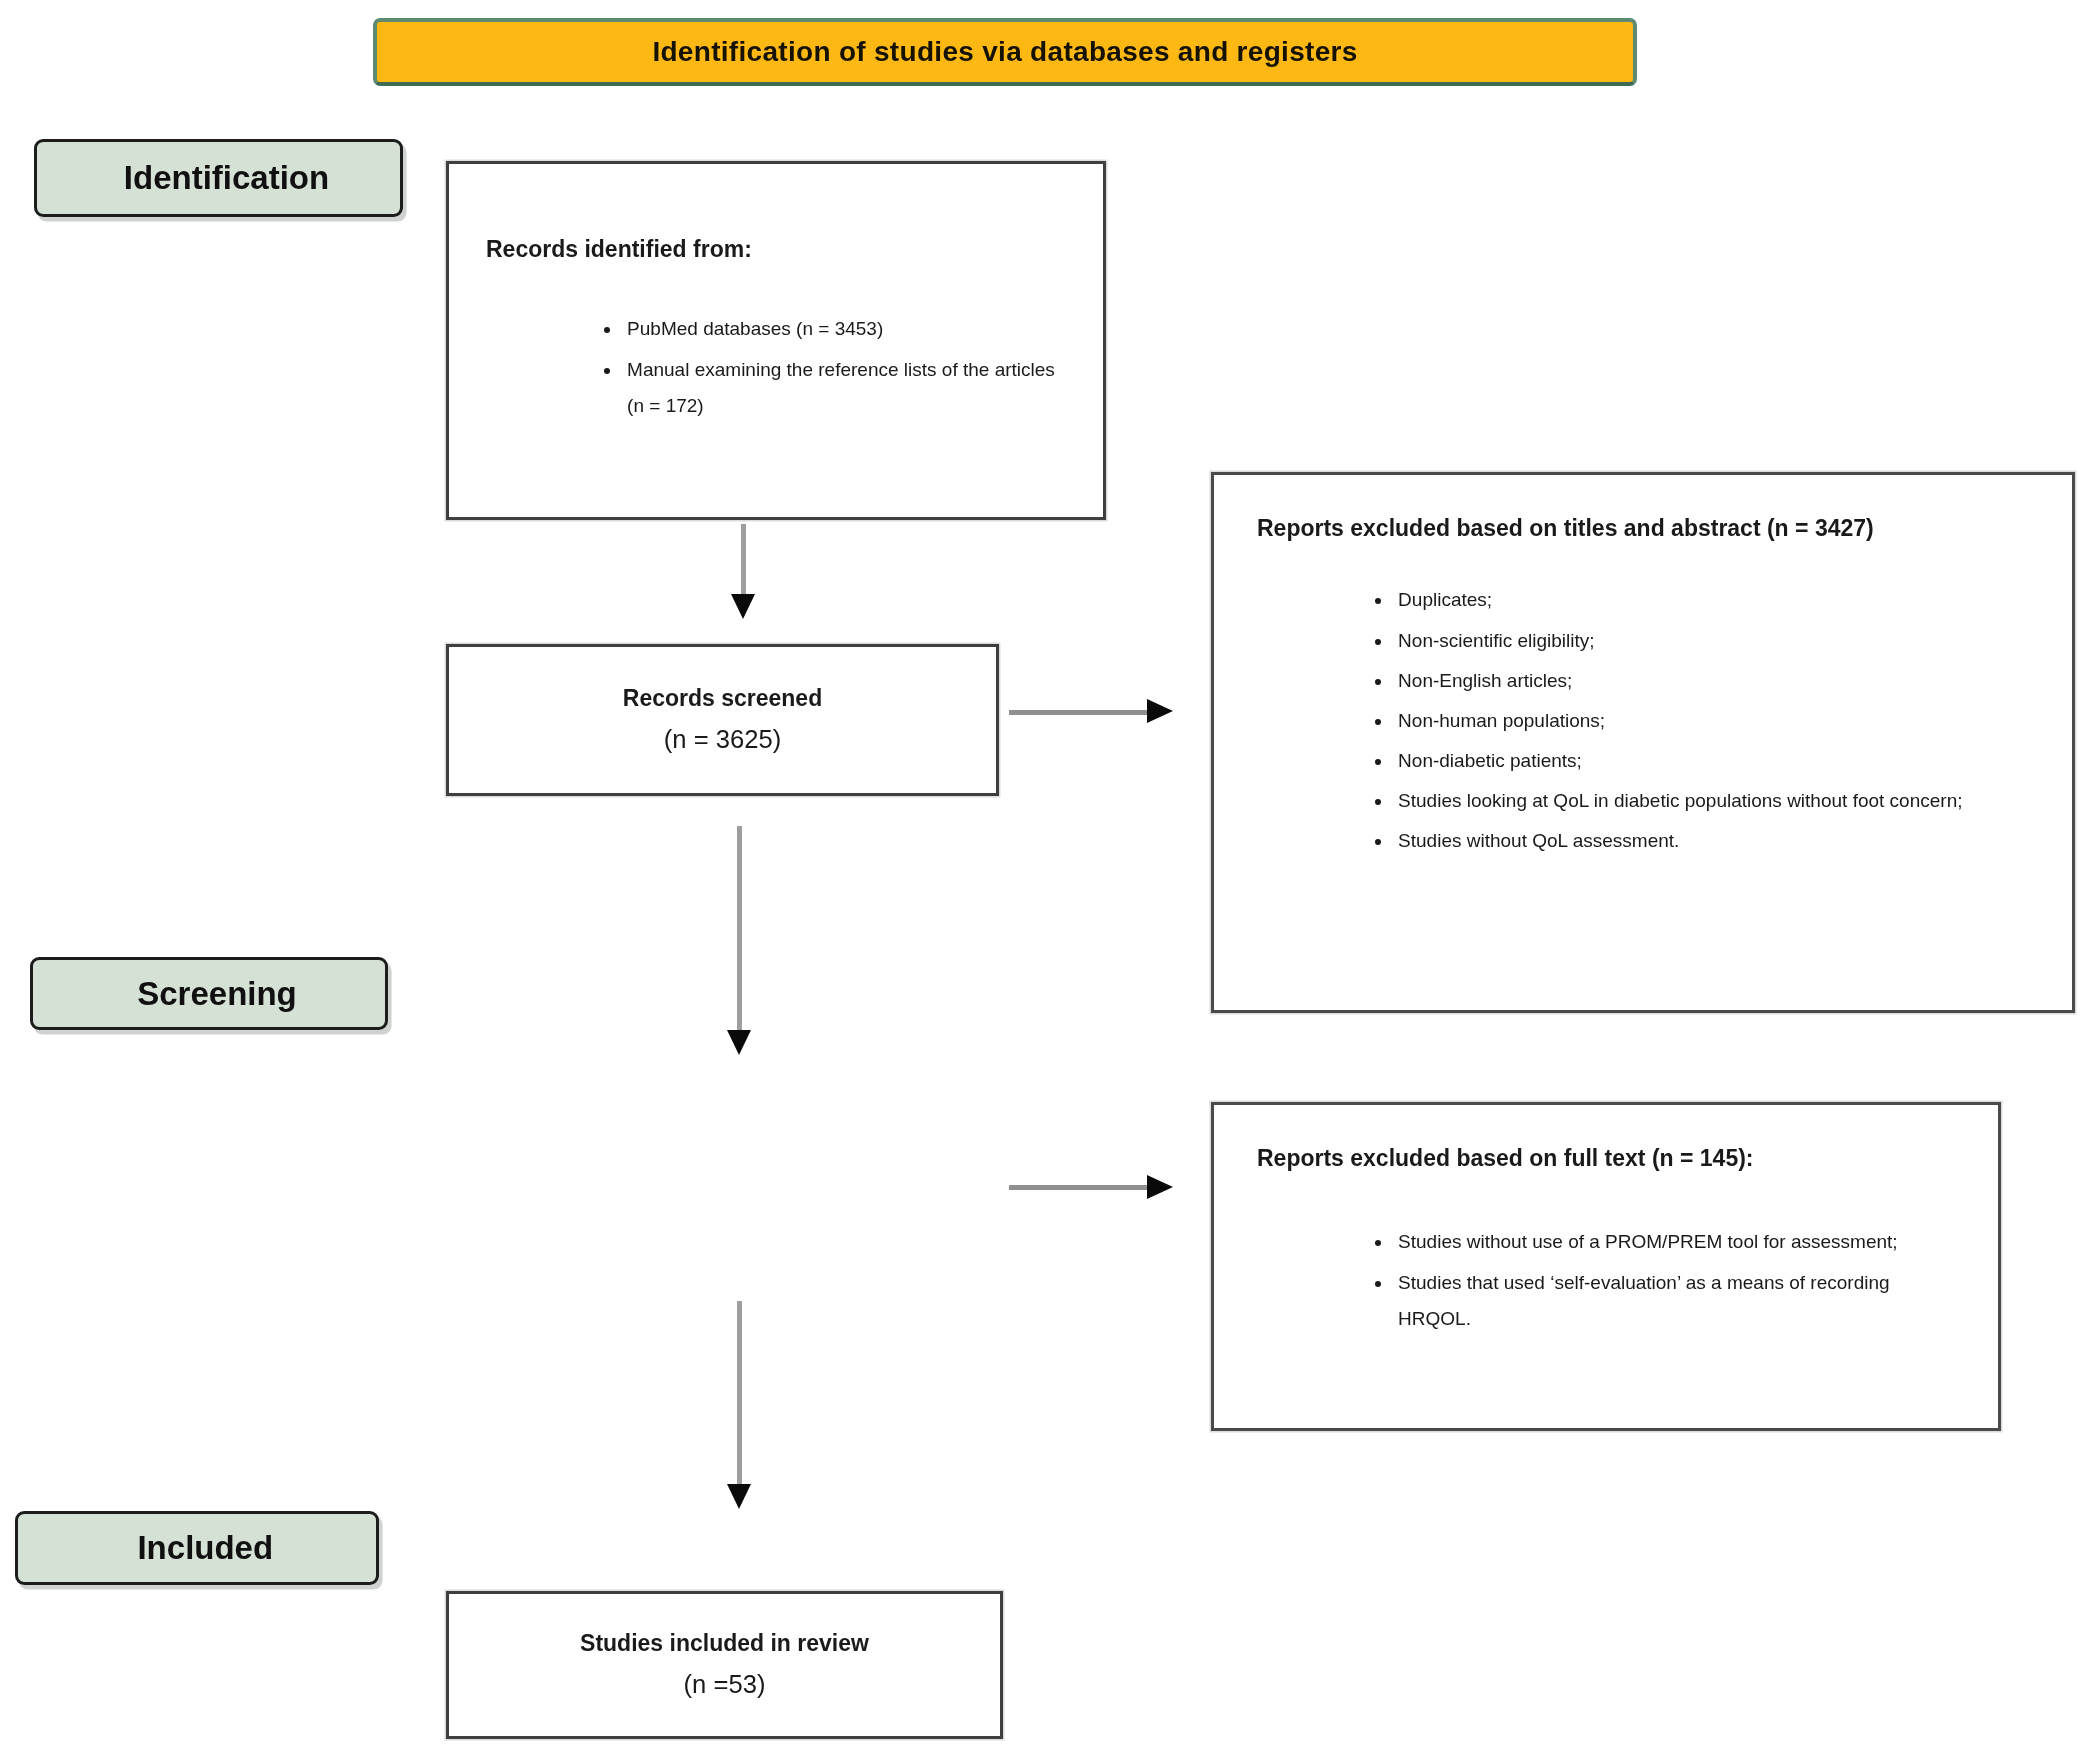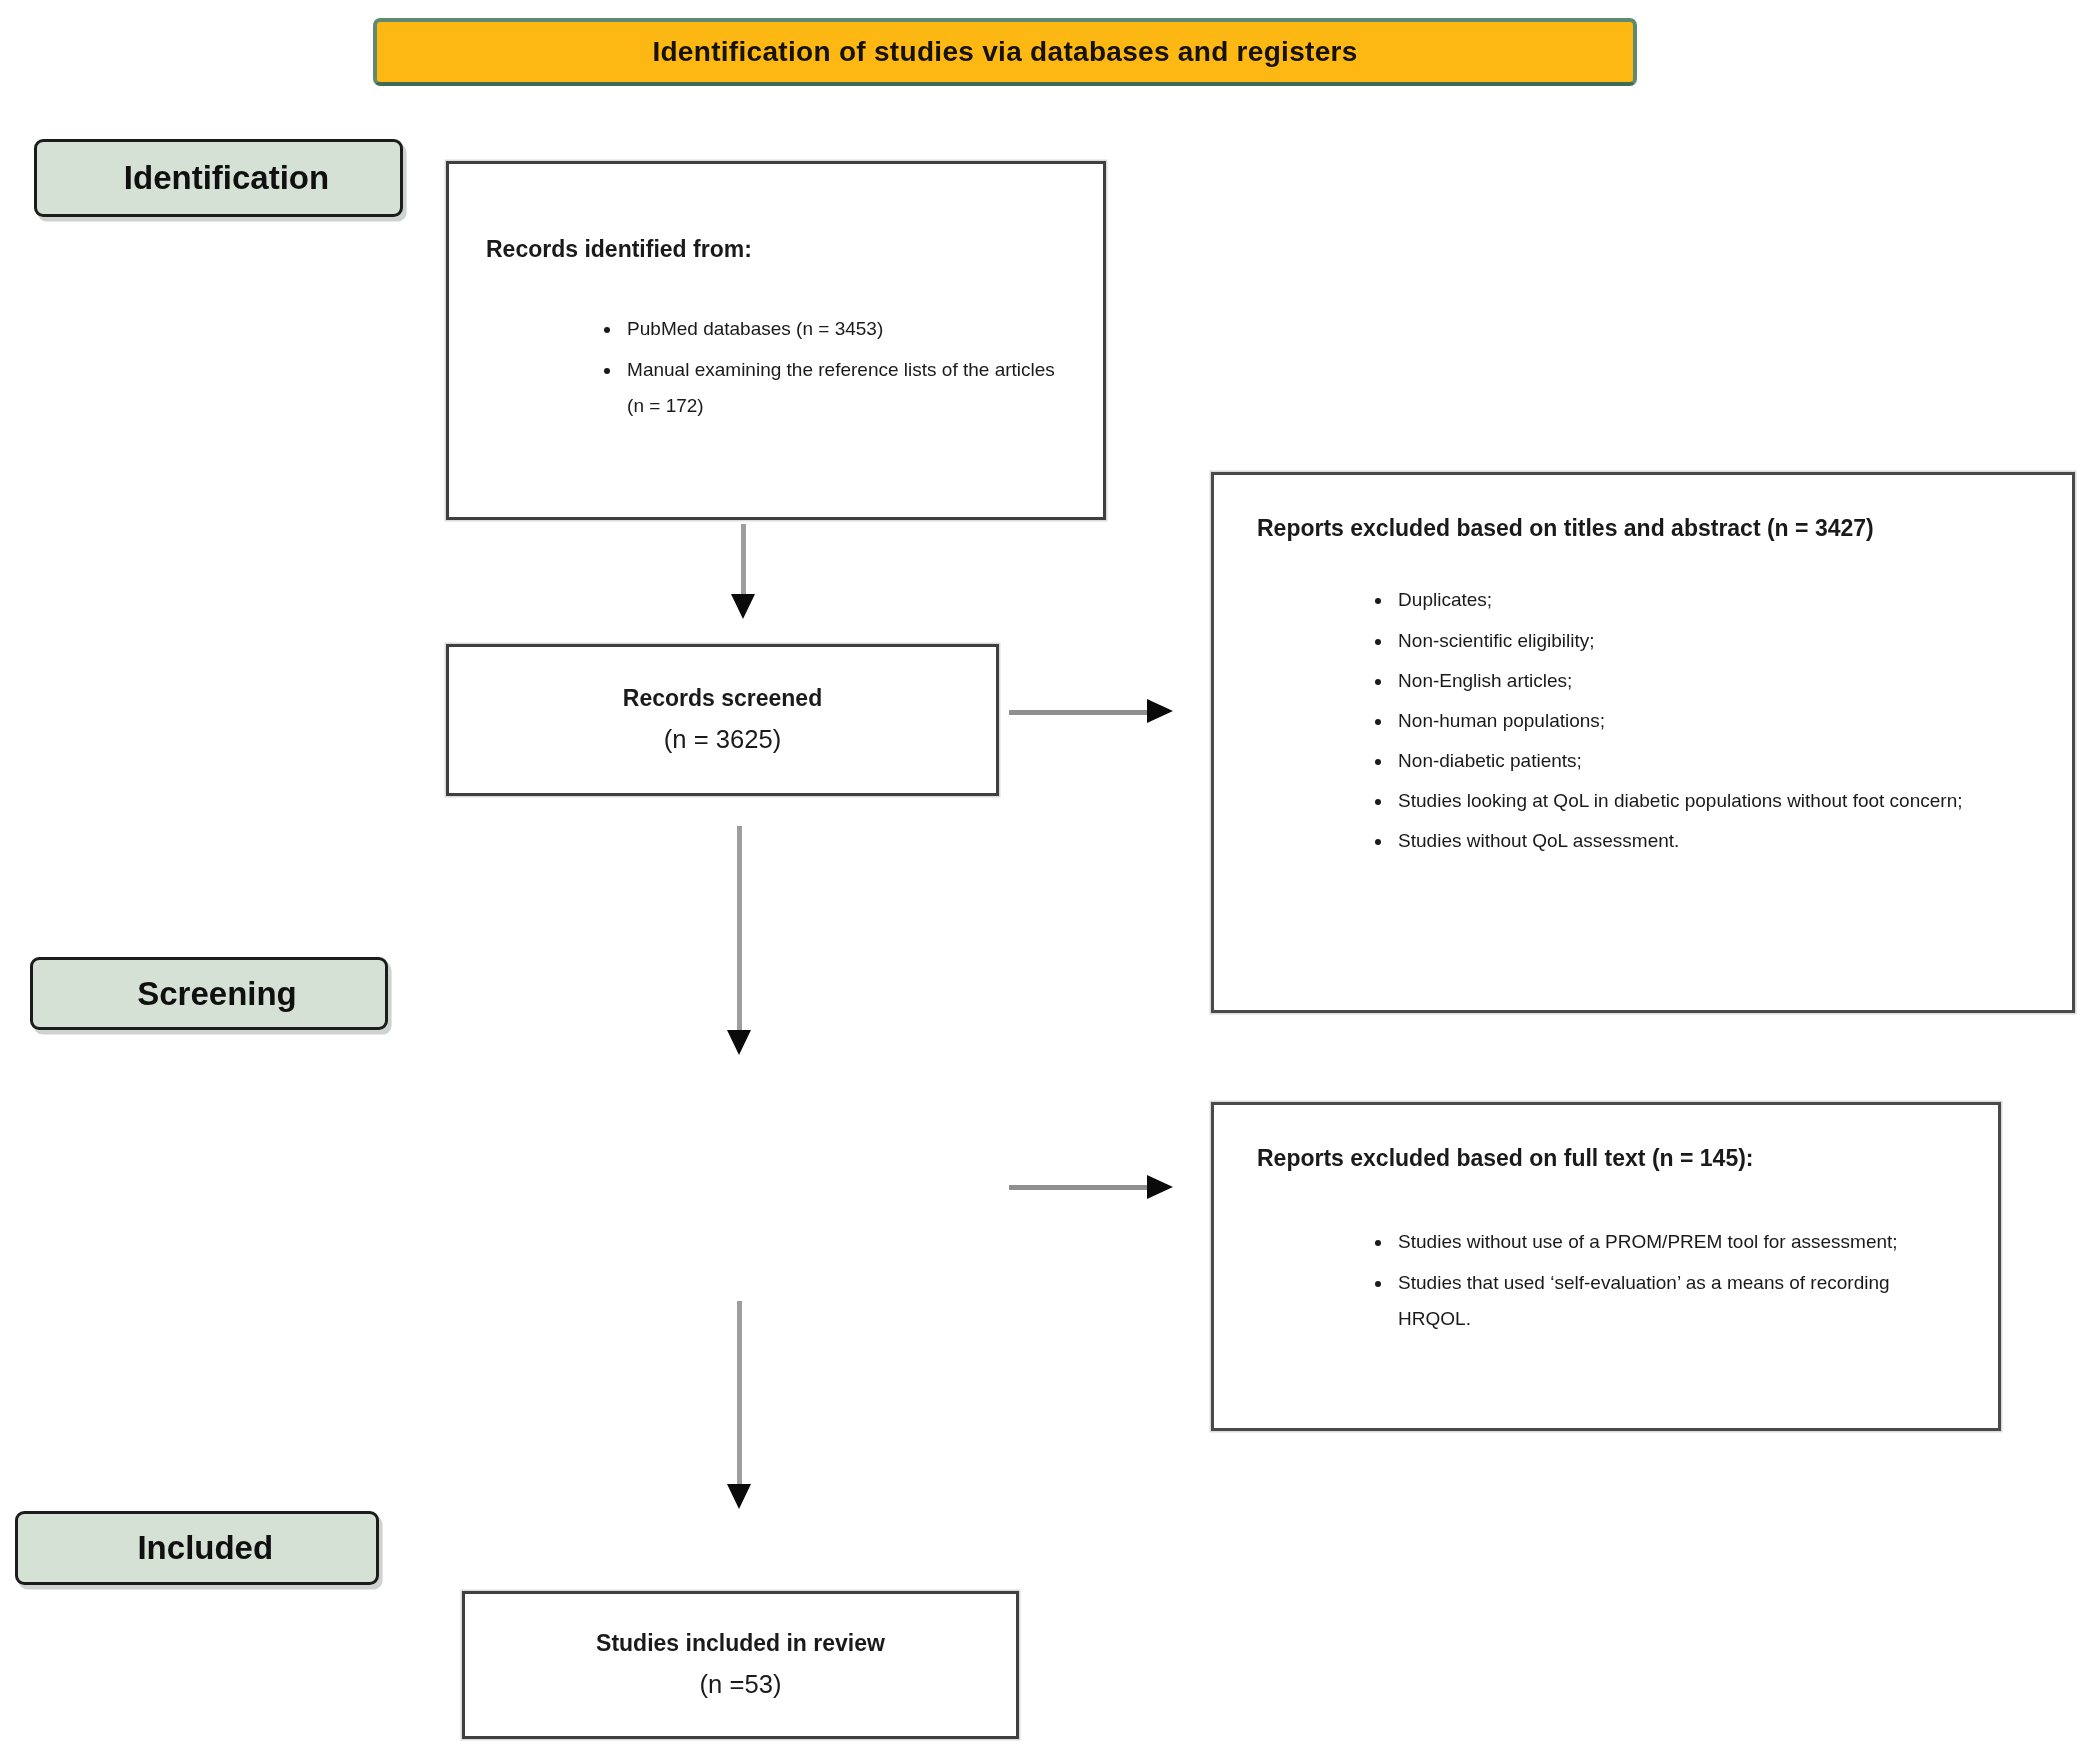--- a/index.html
+++ b/index.html
@@ -72,21 +72,21 @@
   #box-records-identified .title { margin-bottom: 45px; }
   
   .fbox.centered {
     display: flex; flex-direction: column;
     align-items: center; justify-content: center;
     text-align: center;
   }
   .fbox.centered .title { line-height: 1.0; margin-bottom: 17.4px; }
   #box-records-screened { left: 446px; top: 644px; width: 553px; height: 152px; }
   #box-reports-assessed { left: 446px; top: 1100px; width: 557px; height: 146px; }
-  #box-studies-included { left: 462px; top: 1591px; width: 557px; height: 148px; }
+  #box-studies-included { left: 446px; top: 1591px; width: 557px; height: 148px; }
   
   #box-excluded-titles {
     left: 1211px; top: 472px; width: 864px; height: 541px;
     padding: 37px 36px 0 43px;
     border-color: #4A4A4A;
   }
   #box-excluded-titles .title { margin-bottom: 37px; }
   #box-excluded-fulltext {
     left: 1211px; top: 1102px; width: 790px; height: 329px;
     padding: 37px 36px 0 43px;

